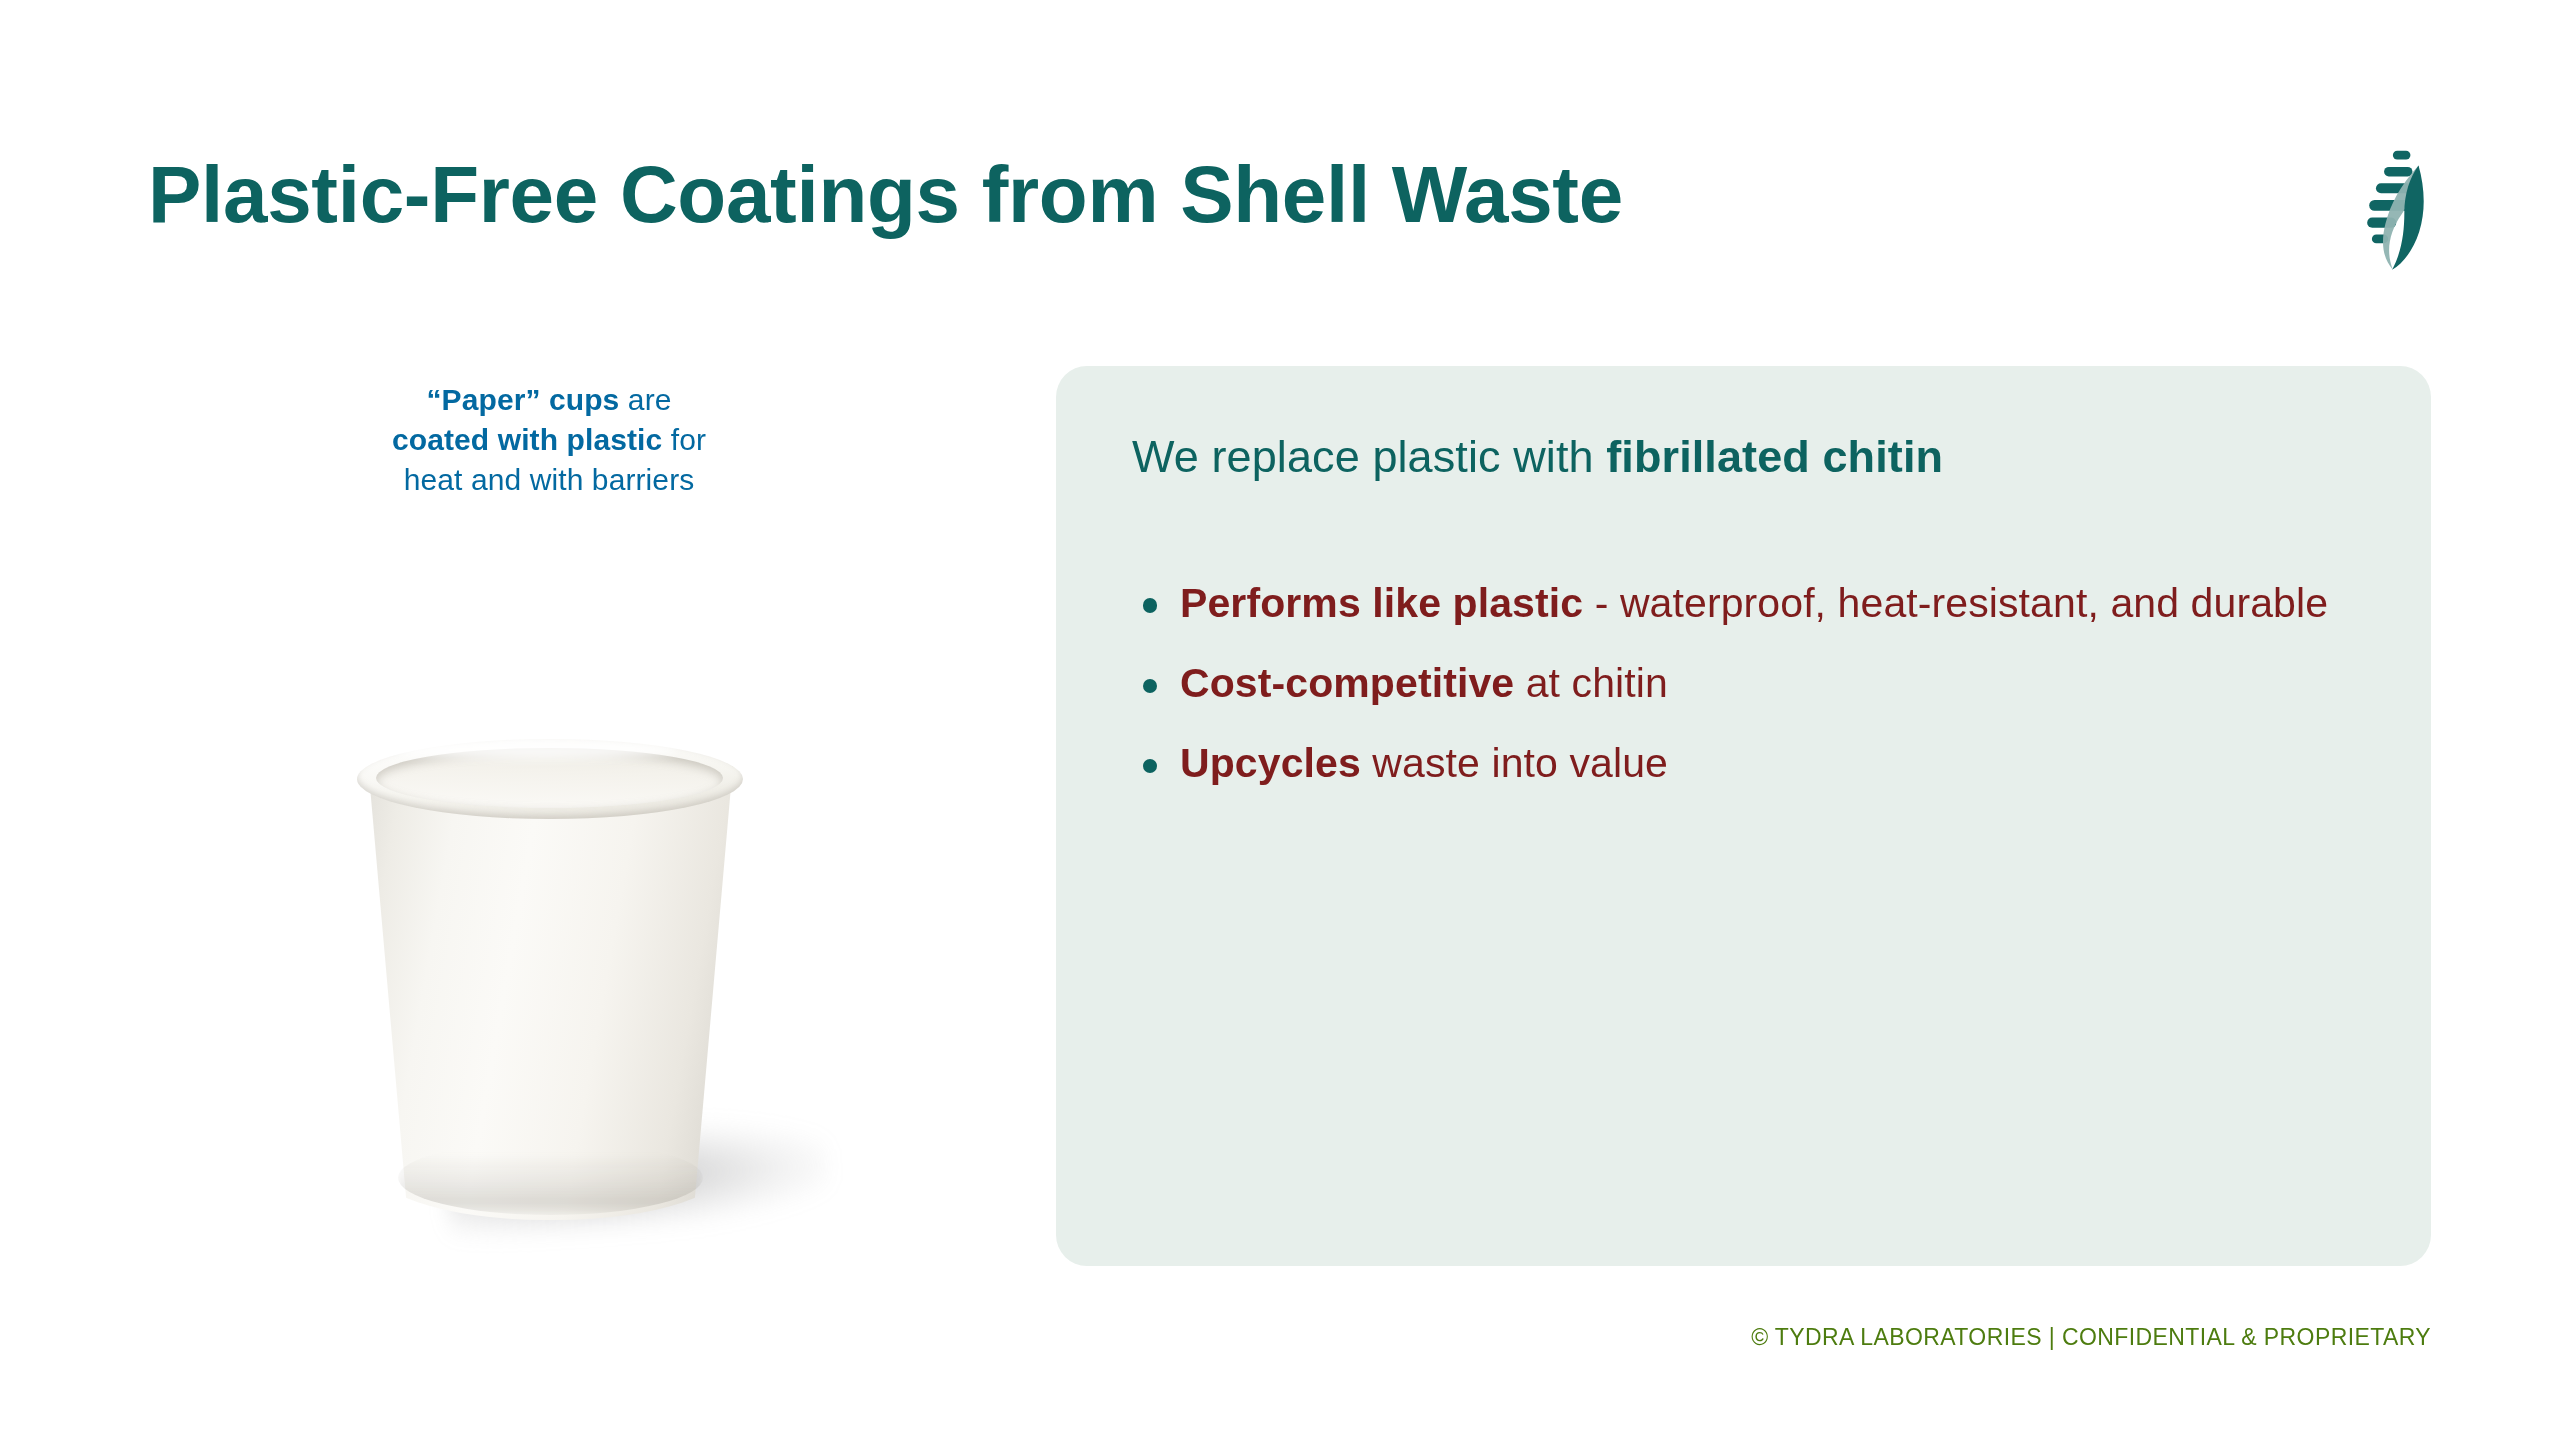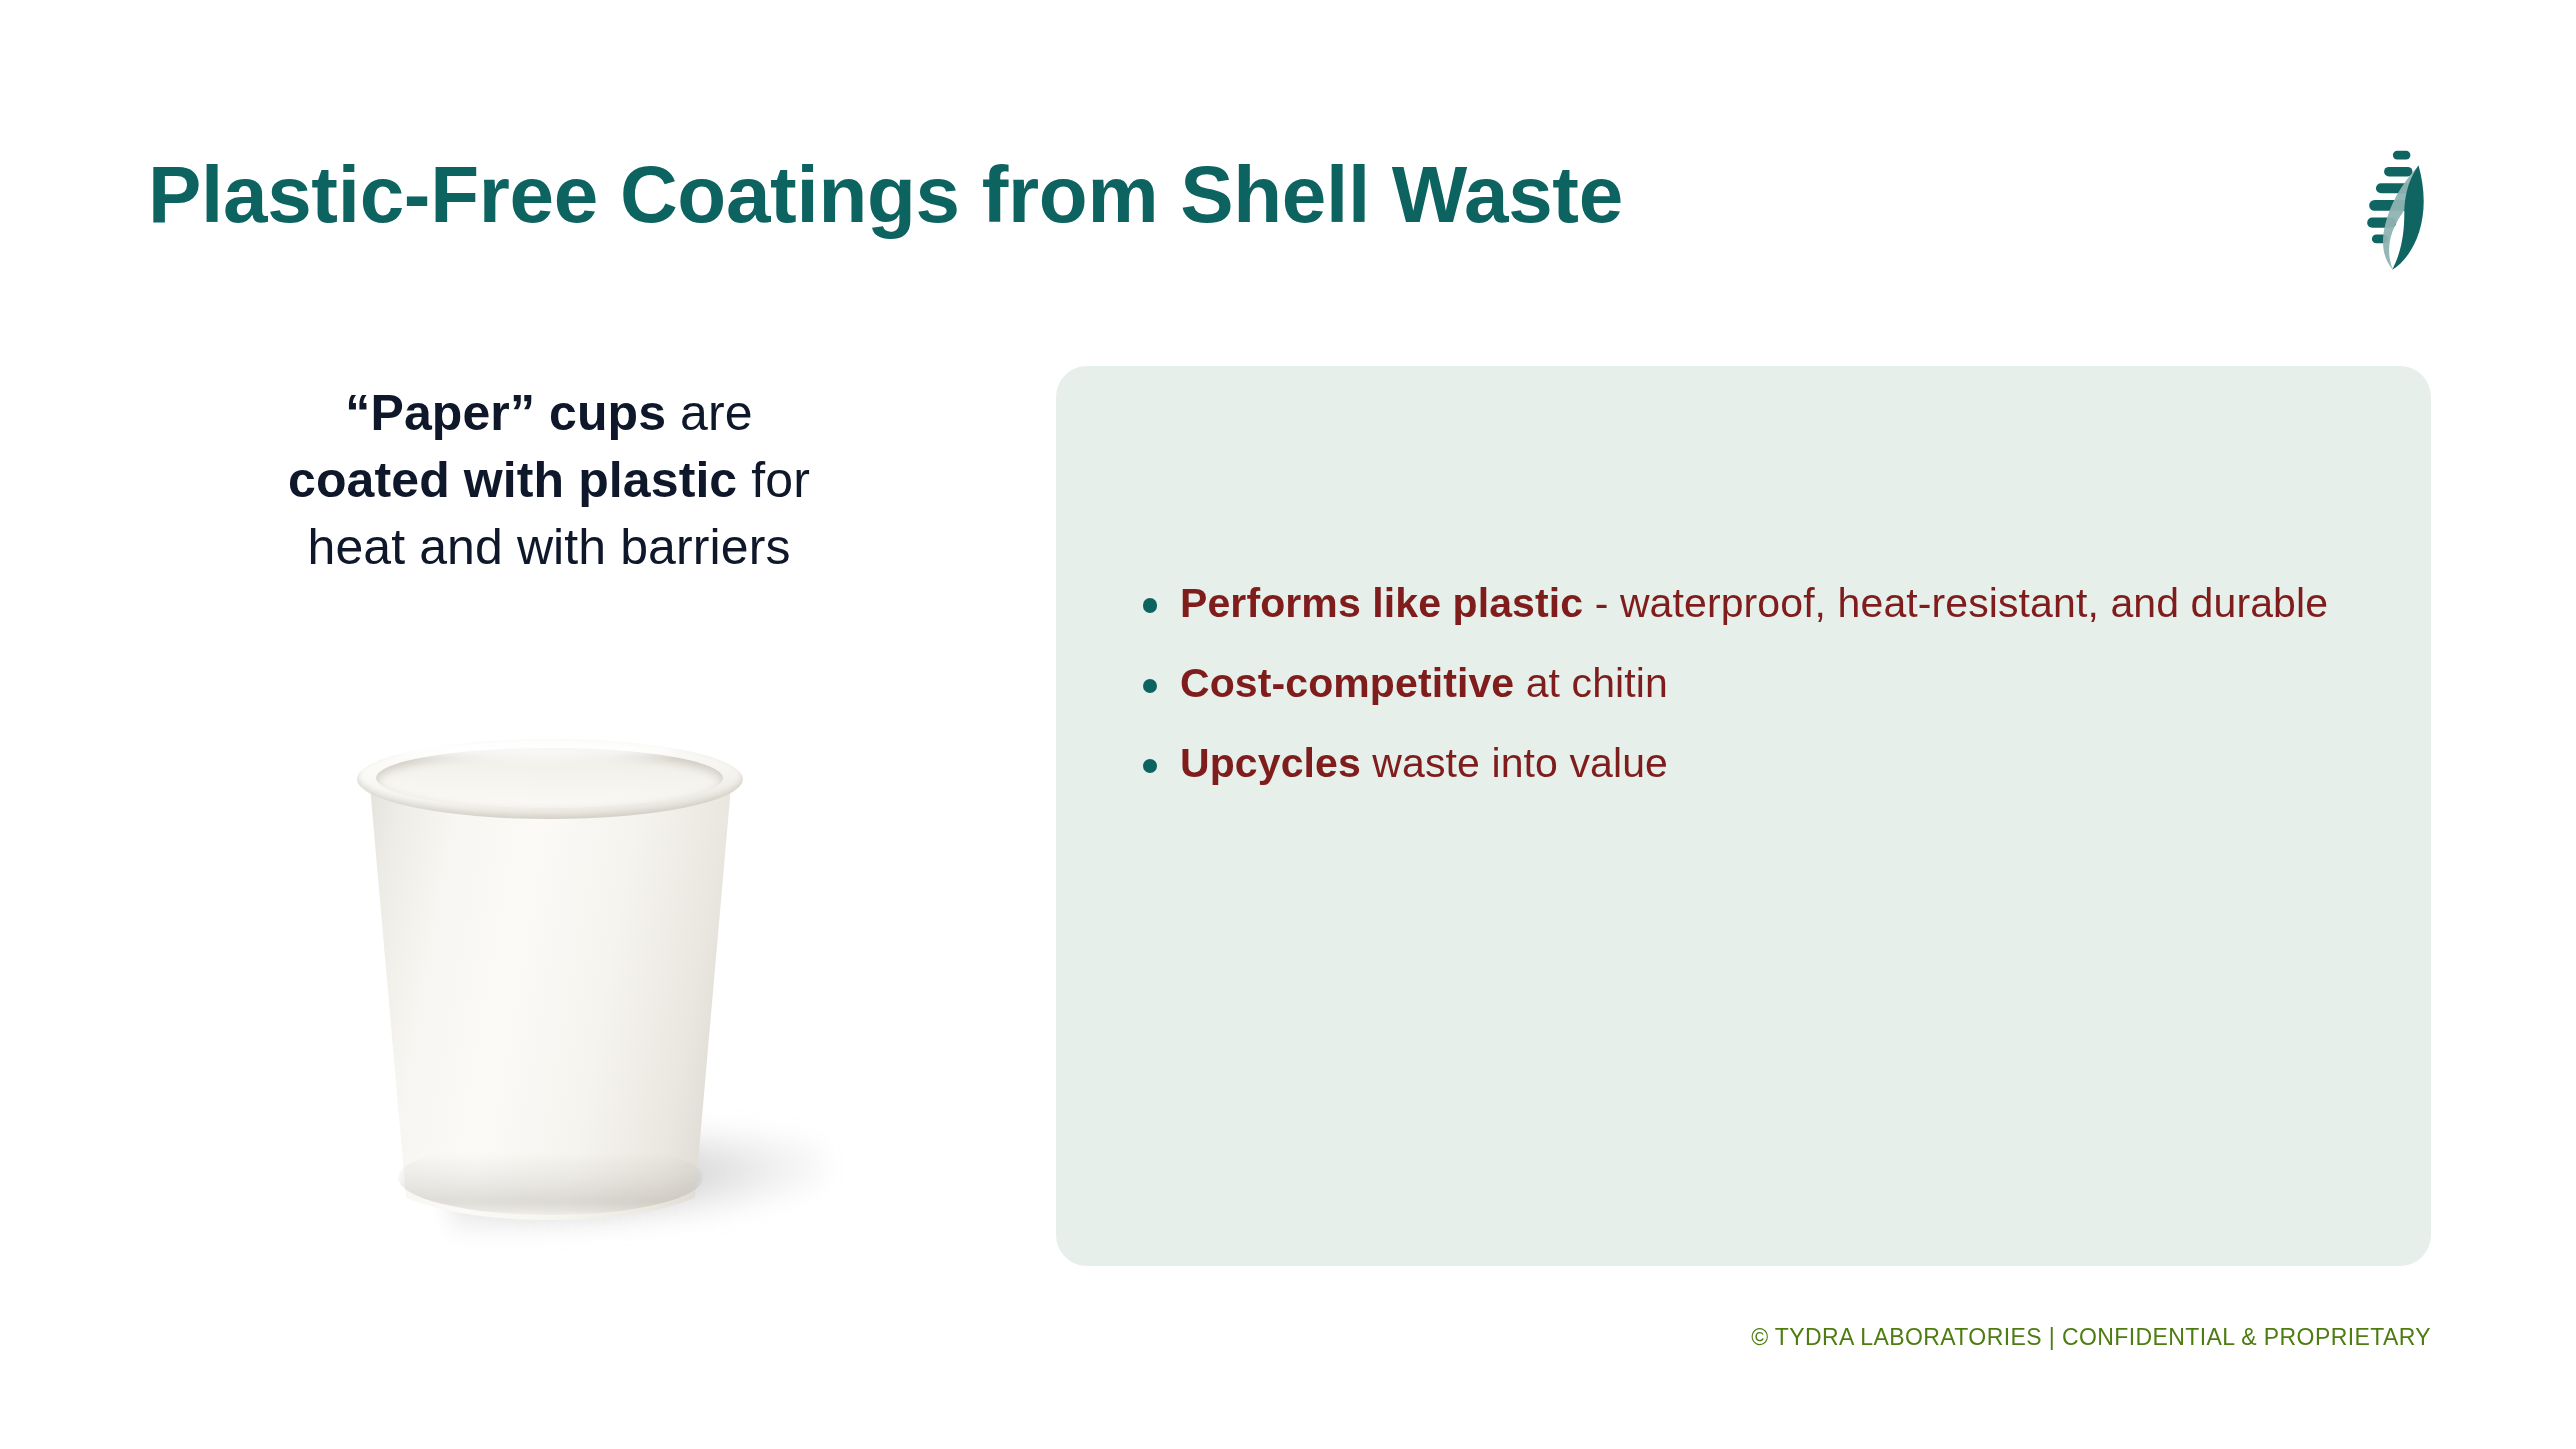--- a/index.html
+++ b/index.html
@@ -51,23 +51,23 @@
 
   
   .left-col {
     position: absolute;
     left: 95px;
     top: 380px;
     width: 908px;
     text-align: center;
   }
   .left-caption {
-    font-size: 50px;
+    font-size: 30px;
     line-height: 1.34;
-    color: #0f172a;
+    color: #0369a1;
     font-weight: 400;
     letter-spacing: 0.1px;
   }
   .left-caption b {
     font-weight: 700;
   }
 
   
   .cup-stage {
     position: absolute;
@@ -259,20 +259,23 @@
   <div class="cup-stage">
     <div class="cup-shadow"></div>
     <div class="cup-body"></div>
     <div class="cup-base-shade"></div>
     <div class="cup-rim"></div>
     <div class="cup-rim-inner"></div>
     <div class="cup-rim-hi"></div>
   </div>
 
   <div class="panel">
+    <div class="panel-lead">
+      <span>We replace plastic with </span><b>fibrillated chitin</b>
+    </div>
 
     <ul class="bullets">
       <li class="bullet">
         <span class="dot"></span>
         <b>Performs like plastic</b><span> - waterproof, heat-resistant, and durable</span>
       </li>
       <li class="bullet">
         <span class="dot"></span>
         <b>Cost-competitive</b><span> at chitin</span>
       </li>

